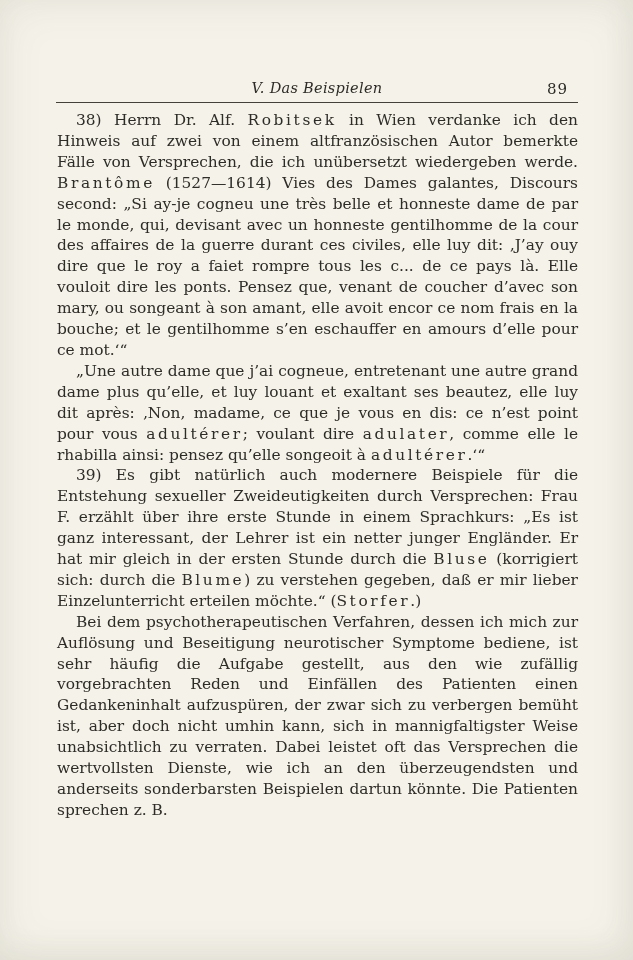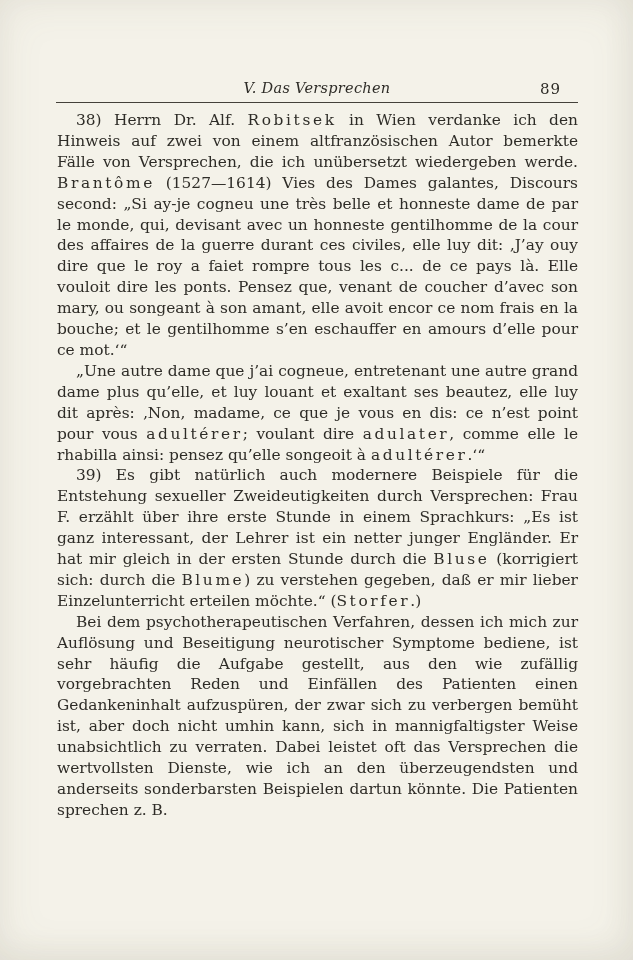--- a/index.html
+++ b/index.html
@@ -29,21 +29,21 @@
     height: 20px;
     text-align: center;
     font-size: 14.5px;
   }
   .running-title {
     font-style: italic;
     letter-spacing: 0.02em;
   }
   .page-number {
     position: absolute;
-    right: 17px;
+    right: 10px;
     top: 0;
     font-style: normal;
     font-size: 15px;
     letter-spacing: 0.06em;
   }
   .header-rule {
     position: absolute;
     left: 56px;
     right: 55px;
     top: 102px;
@@ -69,21 +69,21 @@
   .seg-spaced {
     letter-spacing: 0.17em;
     margin-top: 13px;
   }
 </style>
 </head>
 <body>
 
 <div class="page">
   <header class="page-header">
-    <span class="running-title">V. Das Versprechen</span>
+    <span class="running-title">V. Das Beispielen</span>
     <span class="page-number">89</span>
   </header>
   <div class="header-rule"></div>
   <main class="page-body">
       <p><span class="seg">38) Herrn Dr. Alf. </span><span class="seg seg-spaced">Robitsek</span><span class="seg"> in Wien verdanke ich den Hinweis auf zwei von einem altfranzösischen Autor bemerkte Fälle von Versprechen, die ich unübersetzt wiedergeben werde. </span><span class="seg seg-spaced">Brantôme</span><span class="seg"> (1527—1614) Vies des Dames galantes, Discours second: </span><span class="seg seg-italic">„Si ay-je cogneu une très belle et honneste dame de par le monde, qui, devisant avec un honneste gentilhomme de la cour des affaires de la guerre durant ces civiles, elle luy dit: ‚J’ay ouy dire que le roy a faiet rompre tous les c... de ce pays là. Elle vouloit dire les ponts. Pensez que, venant de coucher d’avec son mary, ou songeant à son amant, elle avoit encor ce nom frais en la bouche; et le gentilhomme s’en eschauffer en amours d’elle pour ce mot.‘“</span></p>
       <p><span class="seg seg-italic">„Une autre dame que j’ai cogneue, entretenant une autre grand dame plus qu’elle, et luy louant et exaltant ses beautez, elle luy dit après: ‚Non, madame, ce que je vous en dis: ce n’est point pour vous </span><span class="seg seg-italic seg-spaced">adultérer</span><span class="seg seg-italic">; voulant dire </span><span class="seg seg-italic seg-spaced">adulater</span><span class="seg seg-italic">, comme elle le rhabilla ainsi: pensez qu’elle songeoit à </span><span class="seg seg-italic seg-spaced">adultérer</span><span class="seg seg-italic">.‘“</span></p>
       <p><span class="seg">39) Es gibt natürlich auch modernere Beispiele für die Entstehung sexueller Zweideutigkeiten durch Versprechen: Frau F. erzählt über ihre erste Stunde in einem Sprachkurs: „Es ist ganz interessant, der Lehrer ist ein netter junger Engländer. Er hat mir gleich in der ersten Stunde durch die </span><span class="seg seg-spaced">Bluse</span><span class="seg"> (korrigiert sich: durch die </span><span class="seg seg-spaced">Blume</span><span class="seg">) zu verstehen gegeben, daß er mir lieber Einzelunterricht erteilen möchte.“ (</span><span class="seg seg-spaced">Storfer</span><span class="seg">.)</span></p>
       <p><span class="seg">Bei dem psychotherapeutischen Verfahren, dessen ich mich zur Auflösung und Beseitigung neurotischer Symptome bediene, ist sehr häufig die Aufgabe gestellt, aus den wie zufällig vorgebrachten Reden und Einfällen des Patienten einen Gedankeninhalt aufzuspüren, der zwar sich zu verbergen bemüht ist, aber doch nicht umhin kann, sich in mannigfaltigster Weise unabsichtlich zu verraten. Dabei leistet oft das Versprechen die wertvollsten Dienste, wie ich an den überzeugendsten und anderseits sonderbarsten Beispielen dartun könnte. Die Patienten sprechen z. B.</span></p>
     </main>
 </div>

